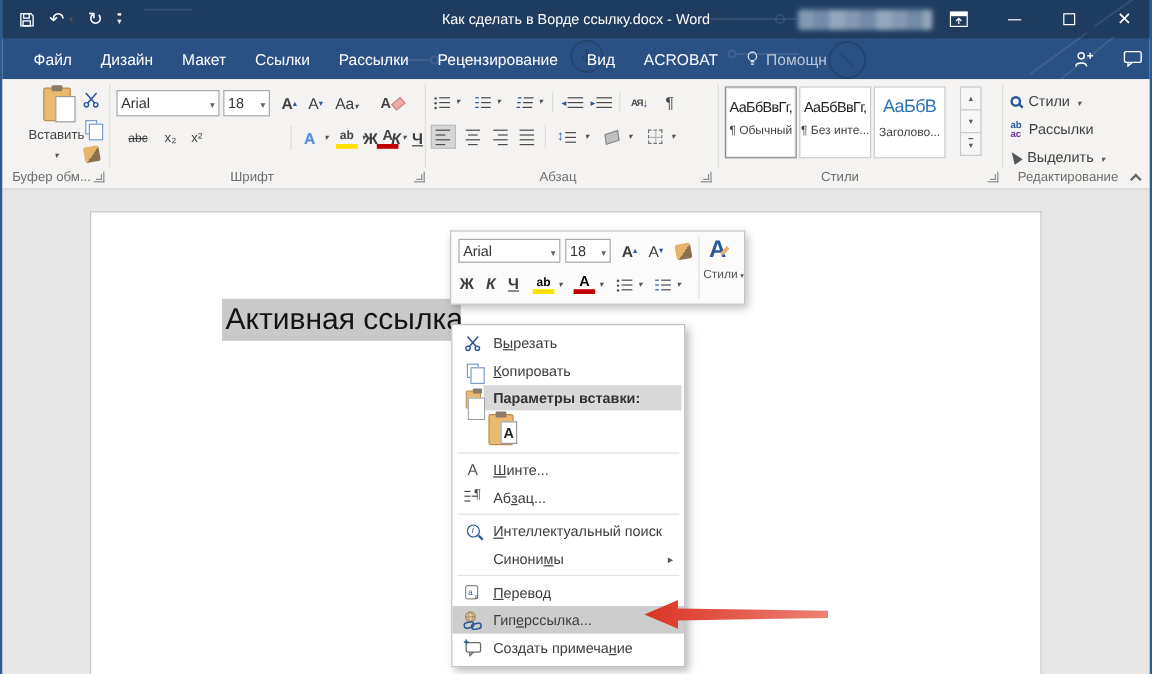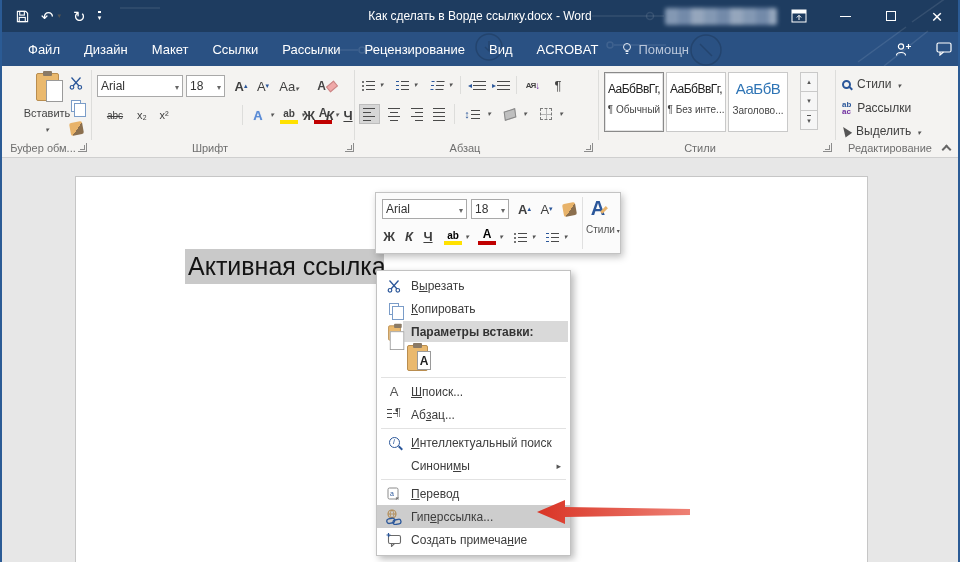--- a/index.html
+++ b/index.html
@@ -531,21 +531,21 @@
       <div class="pasterow">
         <span class="ktext">
             <i>A</i>
           </span>
       </div>
       <div class="msep"></div>
       <div class="mi">
         <span class="ic letterA">А</span>
         <span></span>
           <span class="u">Ш</span>
-          <span>поиск...</span>
+          <span>инте...</span>
       </div>
       <div class="mi">
         <span class="ic">
             <span class="mi-para-ic"></span>
           </span>
         <span>Аб</span>
           <span class="u">з</span>
           <span>ац...</span>
       </div>
       <div class="msep"></div>

